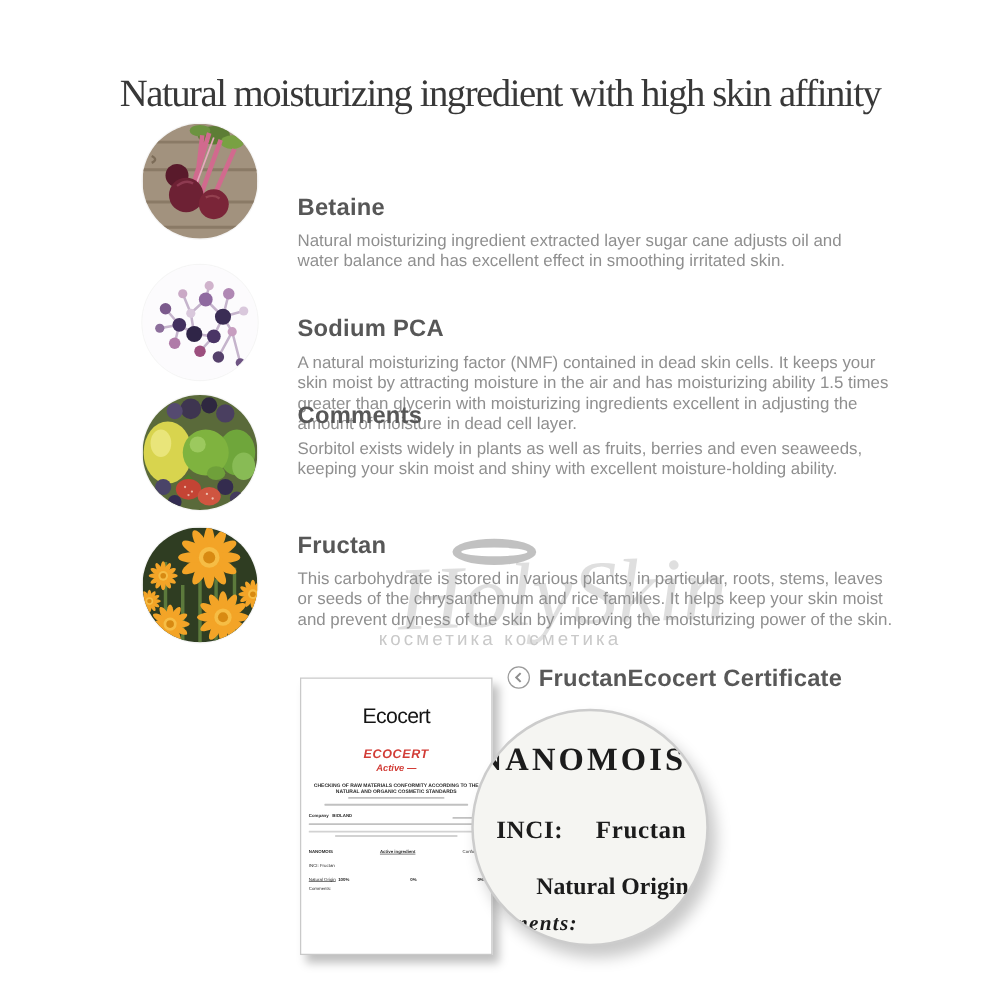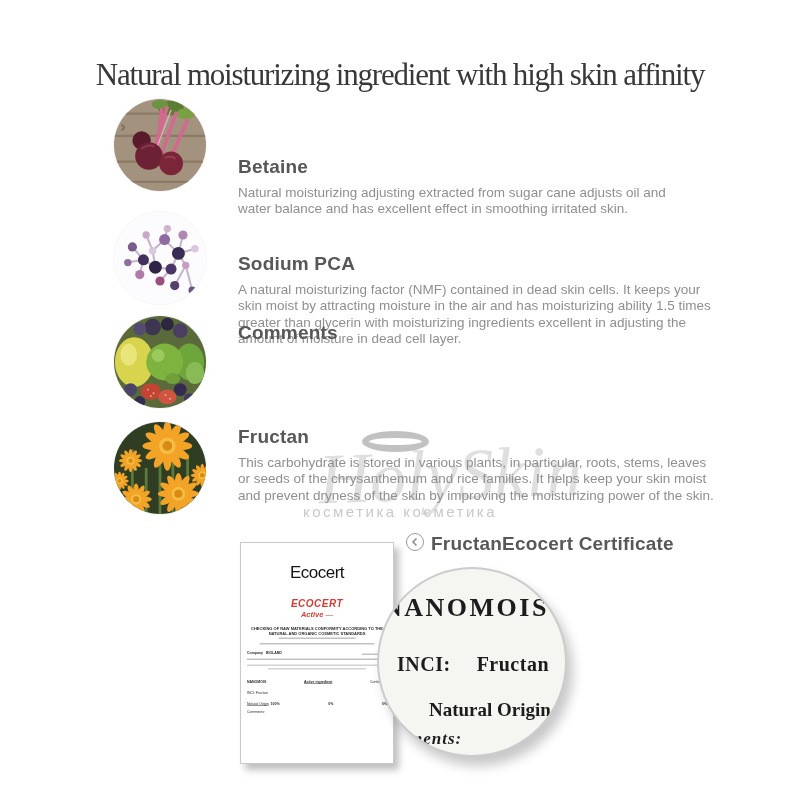--- a/index.html
+++ b/index.html
@@ -90,21 +90,21 @@
     <path d="M44 60 L62 12" stroke="#e8a9bf" stroke-width="1.5" fill="none"></path>
     <circle cx="30" cy="45" r="10" fill="#591a2b"></circle>
     <circle cx="38" cy="62" r="15" fill="#6d2134"></circle>
     <circle cx="62" cy="70" r="13" fill="#7a2538"></circle>
     <path d="M30 54 q8 -6 14 -2" stroke="#8d3a50" stroke-width="2" fill="none"></path>
     <path d="M55 64 q7 -3 12 1" stroke="#93404f" stroke-width="2" fill="none"></path>
   </svg>
 </div>
 <div class="ing-text" style="top:111px;margin-top:45px;">
   <p class="ing-name">Betaine</p>
-  <p class="ing-desc">Natural moisturizing adjusting extracted from sugar cane adjusts oil and
+  <p class="ing-desc">Natural moisturizing ingredient extracted layer sugar cane adjusts oil and
 water balance and has excellent effect in smoothing irritated skin.</p>
 </div>
 
 <div class="circle-img" style="top:212px;">
   <svg viewBox="0 0 100 100">
     <rect width="100" height="100" fill="#fcfbfd"></rect>
     <g stroke="#c5b4cc" stroke-width="2.2" fill="none">
       <path d="M20 38 L32 52 L28 68 M32 52 L45 60 L42 42 L55 30 L58 18 M55 30 L70 45 L62 62 L45 60 M50 75 L62 62 M70 45 L88 40 M70 45 L78 58 L66 80 M78 58 L85 85 M42 42 L35 25 M15 55 L32 52 M75 25 L70 45"></path>
     </g>
     <circle cx="20" cy="38" r="5" fill="#7b5a8c"></circle>
@@ -158,20 +158,22 @@
     <circle cx="37" cy="80" r="1" fill="#e8b0a0"></circle>
       <circle cx="43" cy="84" r="1" fill="#e8b0a0"></circle>
     <circle cx="40" cy="87" r="1" fill="#e8b0a0"></circle>
       <circle cx="56" cy="86" r="1" fill="#ecc0b0"></circle>
     <circle cx="61" cy="90" r="1" fill="#ecc0b0"></circle>
     <ellipse cx="64" cy="68" rx="8" ry="6" fill="#6fa03a"></ellipse>
   </svg>
 </div>
 <div class="ing-text" style="top:322px;">
   <p class="ing-name">Comments</p>
+  <p class="ing-desc">Sorbitol exists widely in plants as well as fruits, berries and even seaweeds,
+keeping your skin moist and shiny with excellent moisture-holding ability.</p>
 </div>
 
 <div class="circle-img" style="top:422px;">
   <svg viewBox="0 0 100 100">
     <defs>
       <g id="flw">
         <g fill="#f3a427">
           <ellipse cx="0" cy="-9" rx="3.2" ry="9"></ellipse>
           <ellipse cx="0" cy="-9" rx="3.2" ry="9" transform="rotate(30)"></ellipse>
           <ellipse cx="0" cy="-9" rx="3.2" ry="9" transform="rotate(60)"></ellipse>

